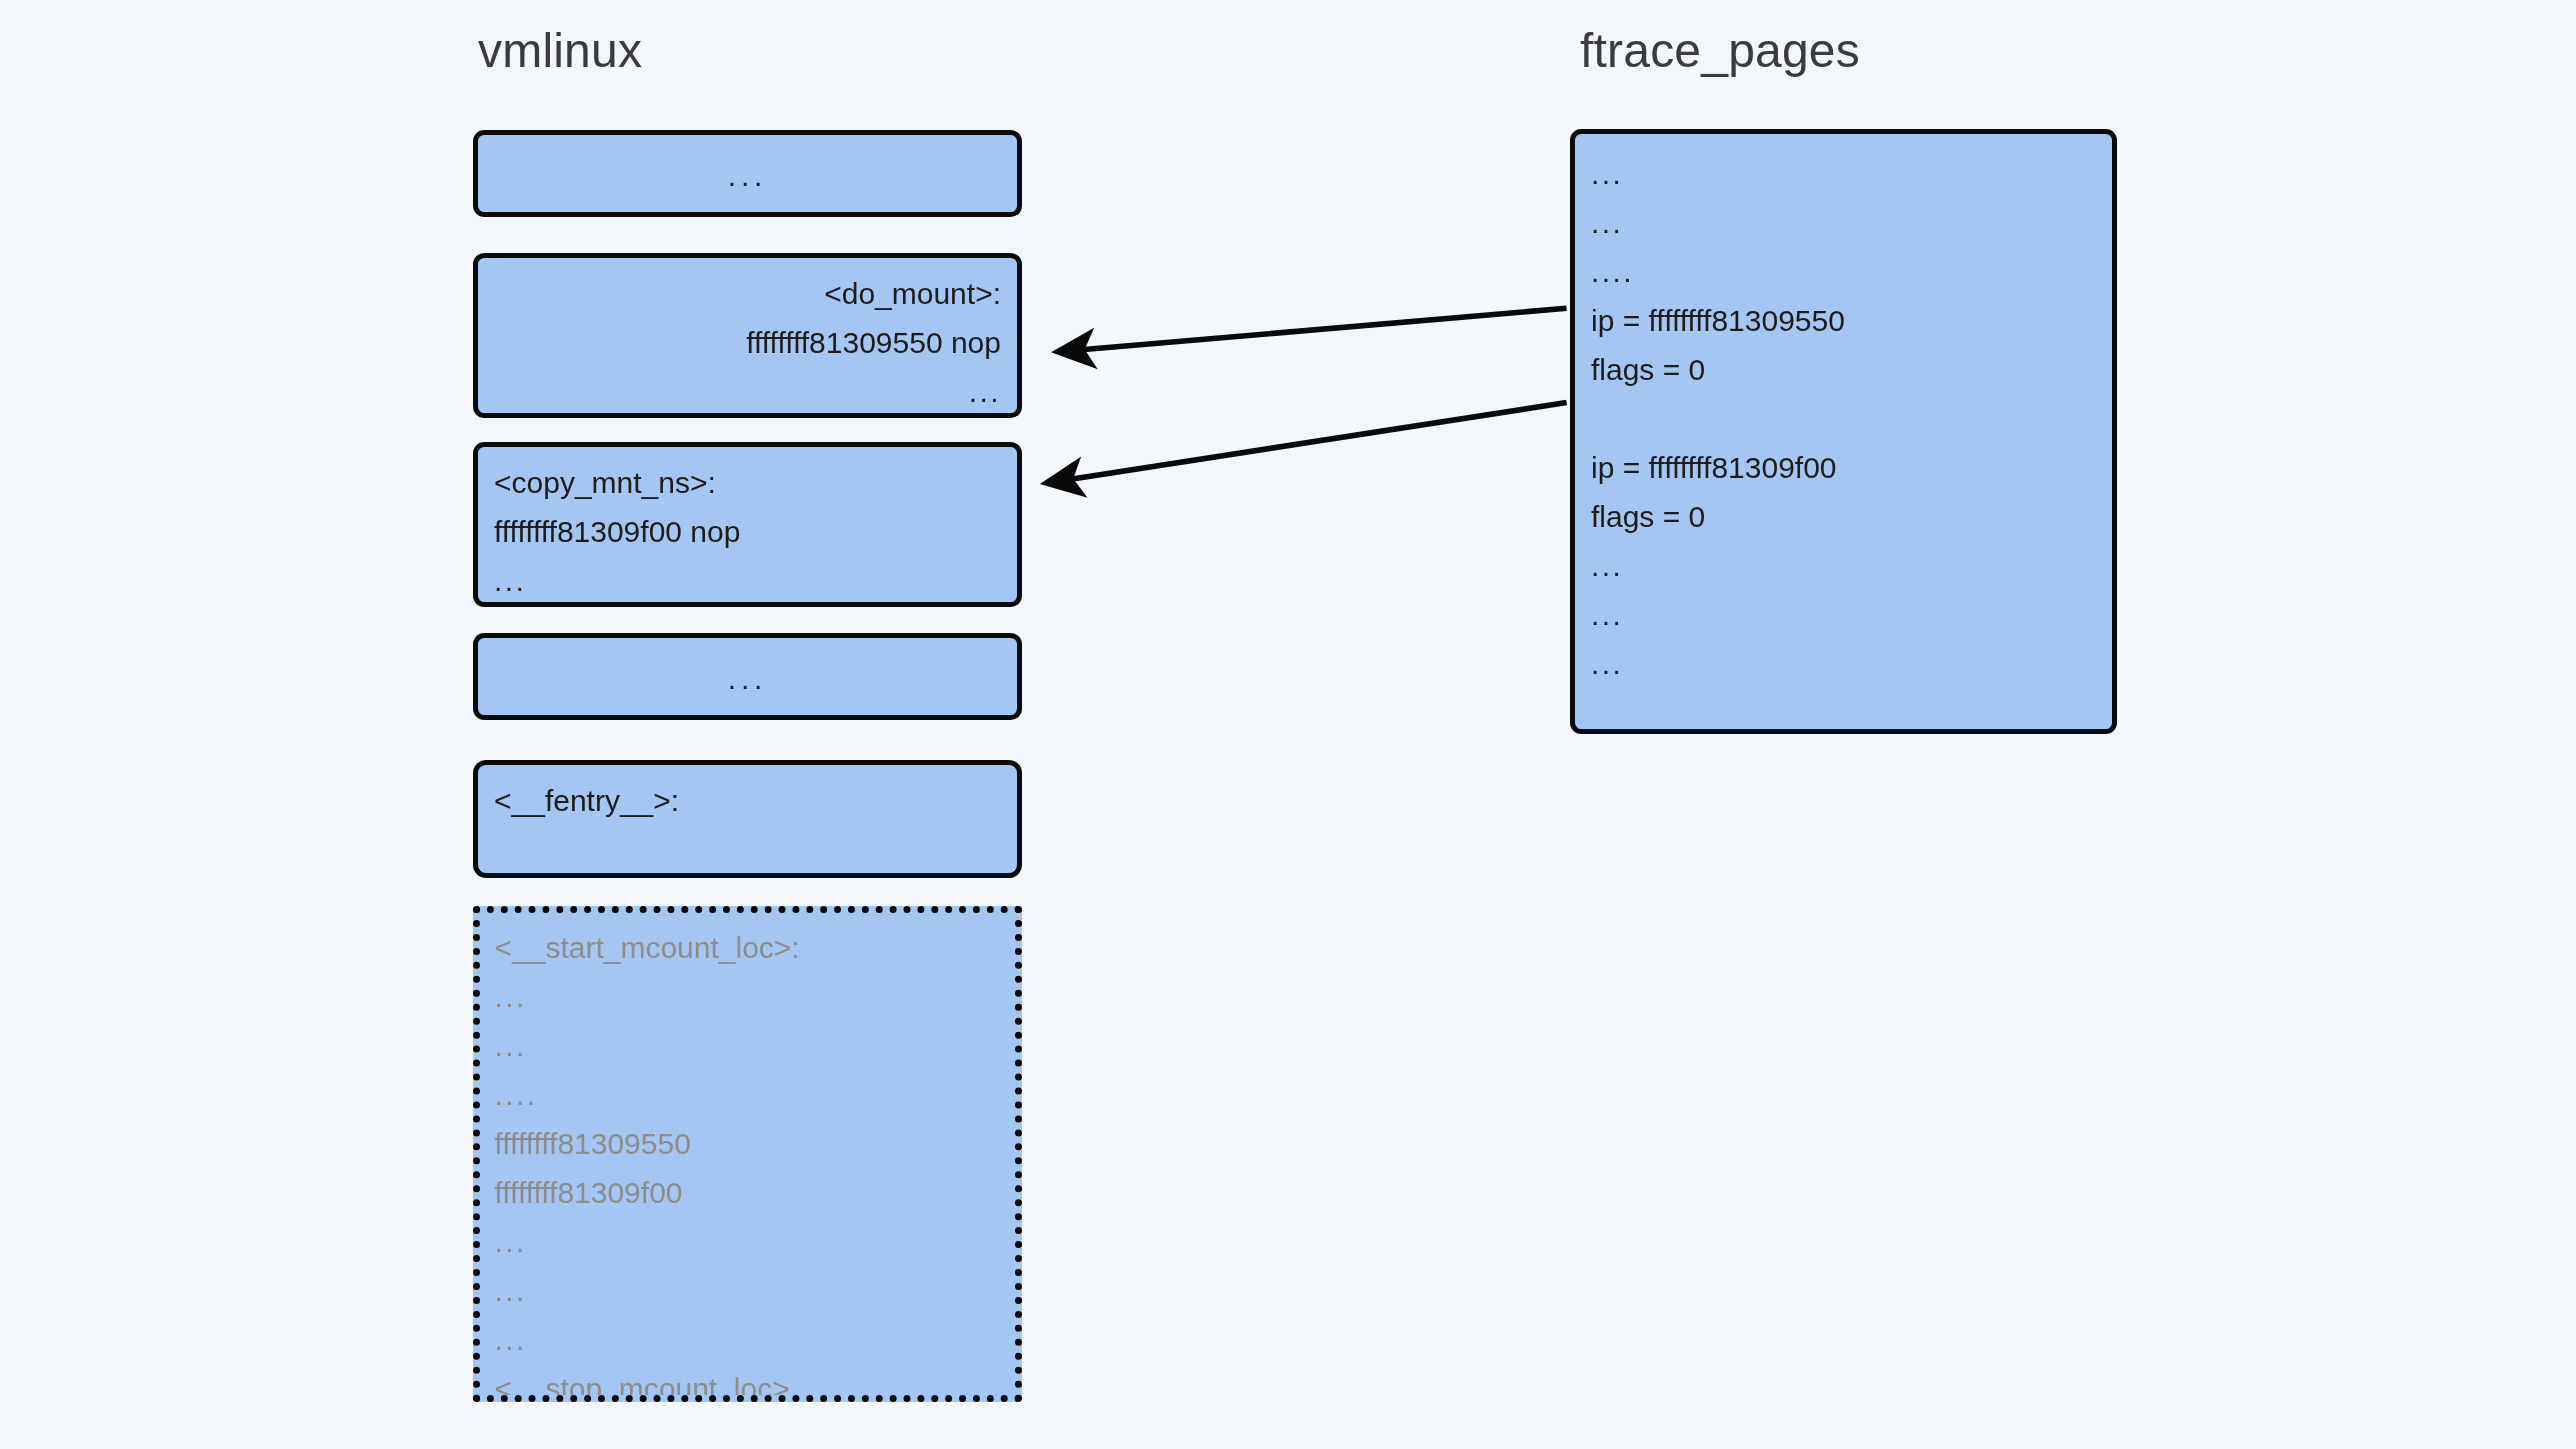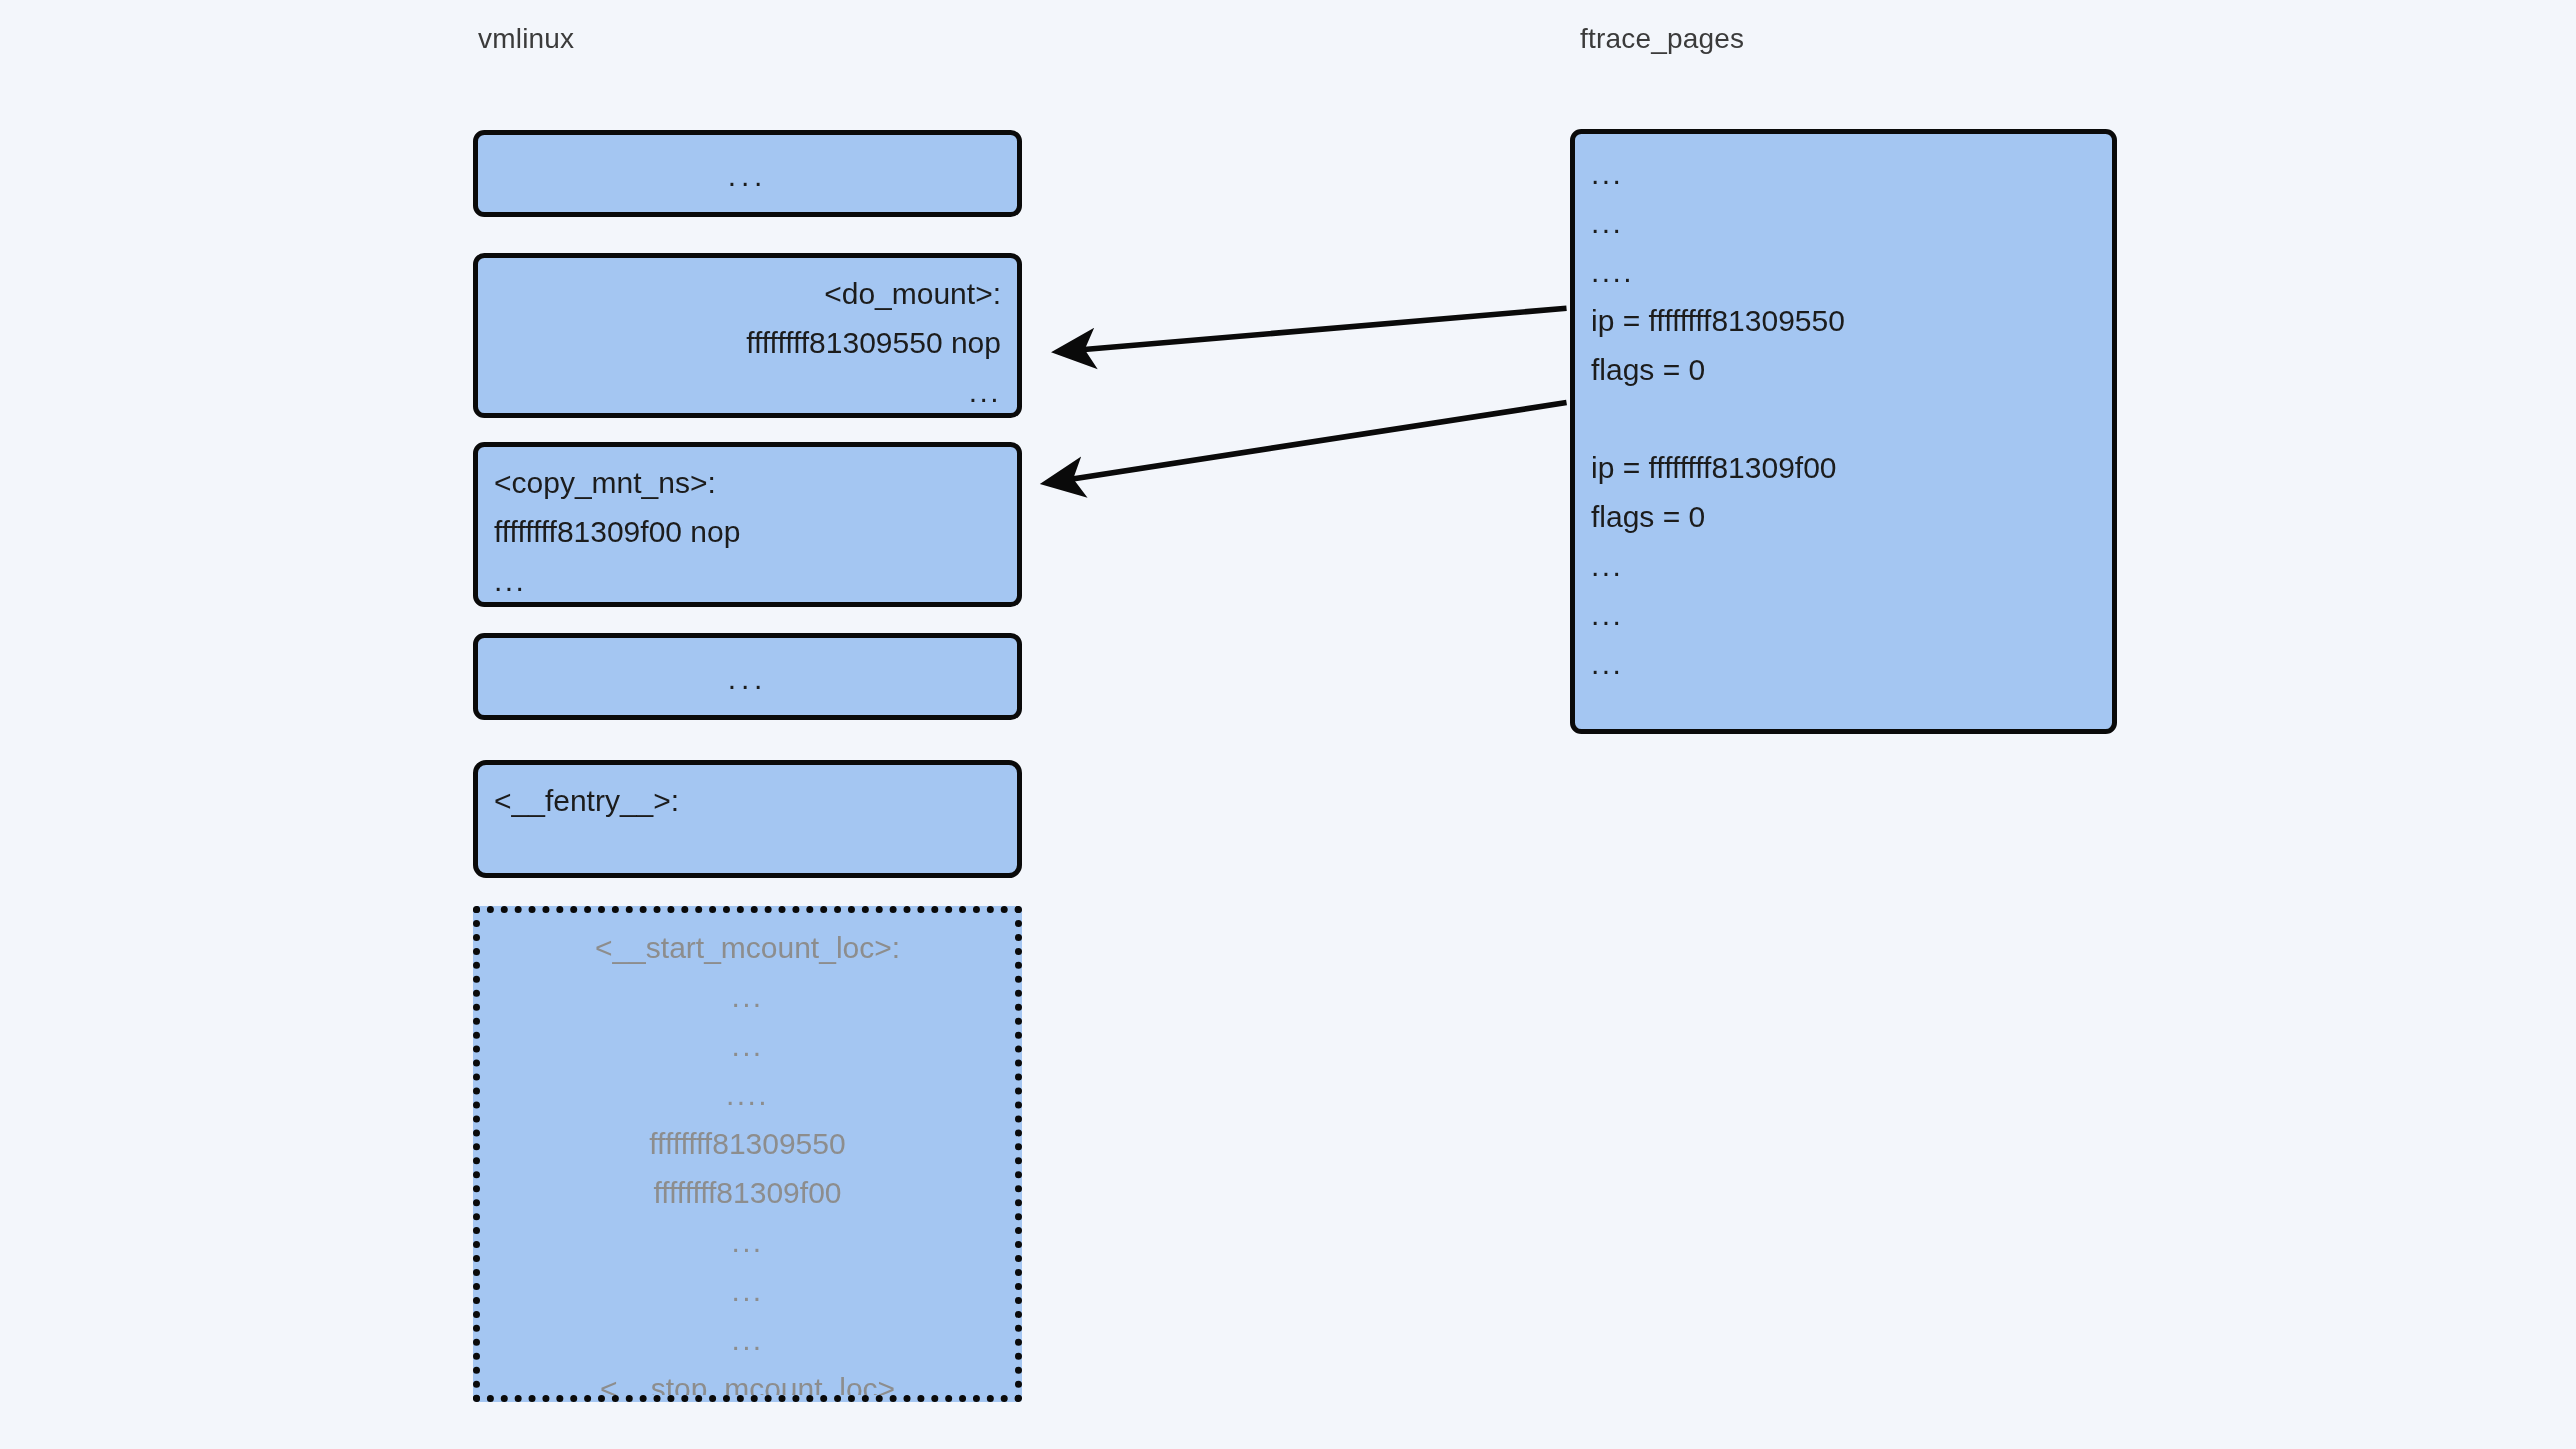--- a/index.html
+++ b/index.html
@@ -17,42 +17,41 @@
   }
 
   .canvas {
     position: absolute;
     inset: 0;
   }
 
   
   .col-title {
     position: absolute;
-    font-size: 28px;
+    font-size: 48px;
     font-weight: 400;
     color: #3b3b3b;
     letter-spacing: 0.2px;
     white-space: nowrap;
   }
   #title-vmlinux  { left: 478px;  top: 22.5px; }
   #title-ftrace   { left: 1580px; top: 22.5px; text-align: center; }
 
   
   .block {
     position: absolute;
     background: #a4c6f2;
     border: 5.6px solid #0a0a0a;
     border-radius: 11.3px;
     box-sizing: border-box;
     overflow: hidden;
   }
   .block.dotted {
     border: 7.2px dotted #0a0a0a;
     border-radius: 3.2px;
-    text-align: center;
   }
 
   .block-inner {
     position: absolute;
     left: 0; top: 0; right: 0; bottom: 0;
     padding: 11.3px 16px;
     box-sizing: border-box;
   }
 
   .line {

